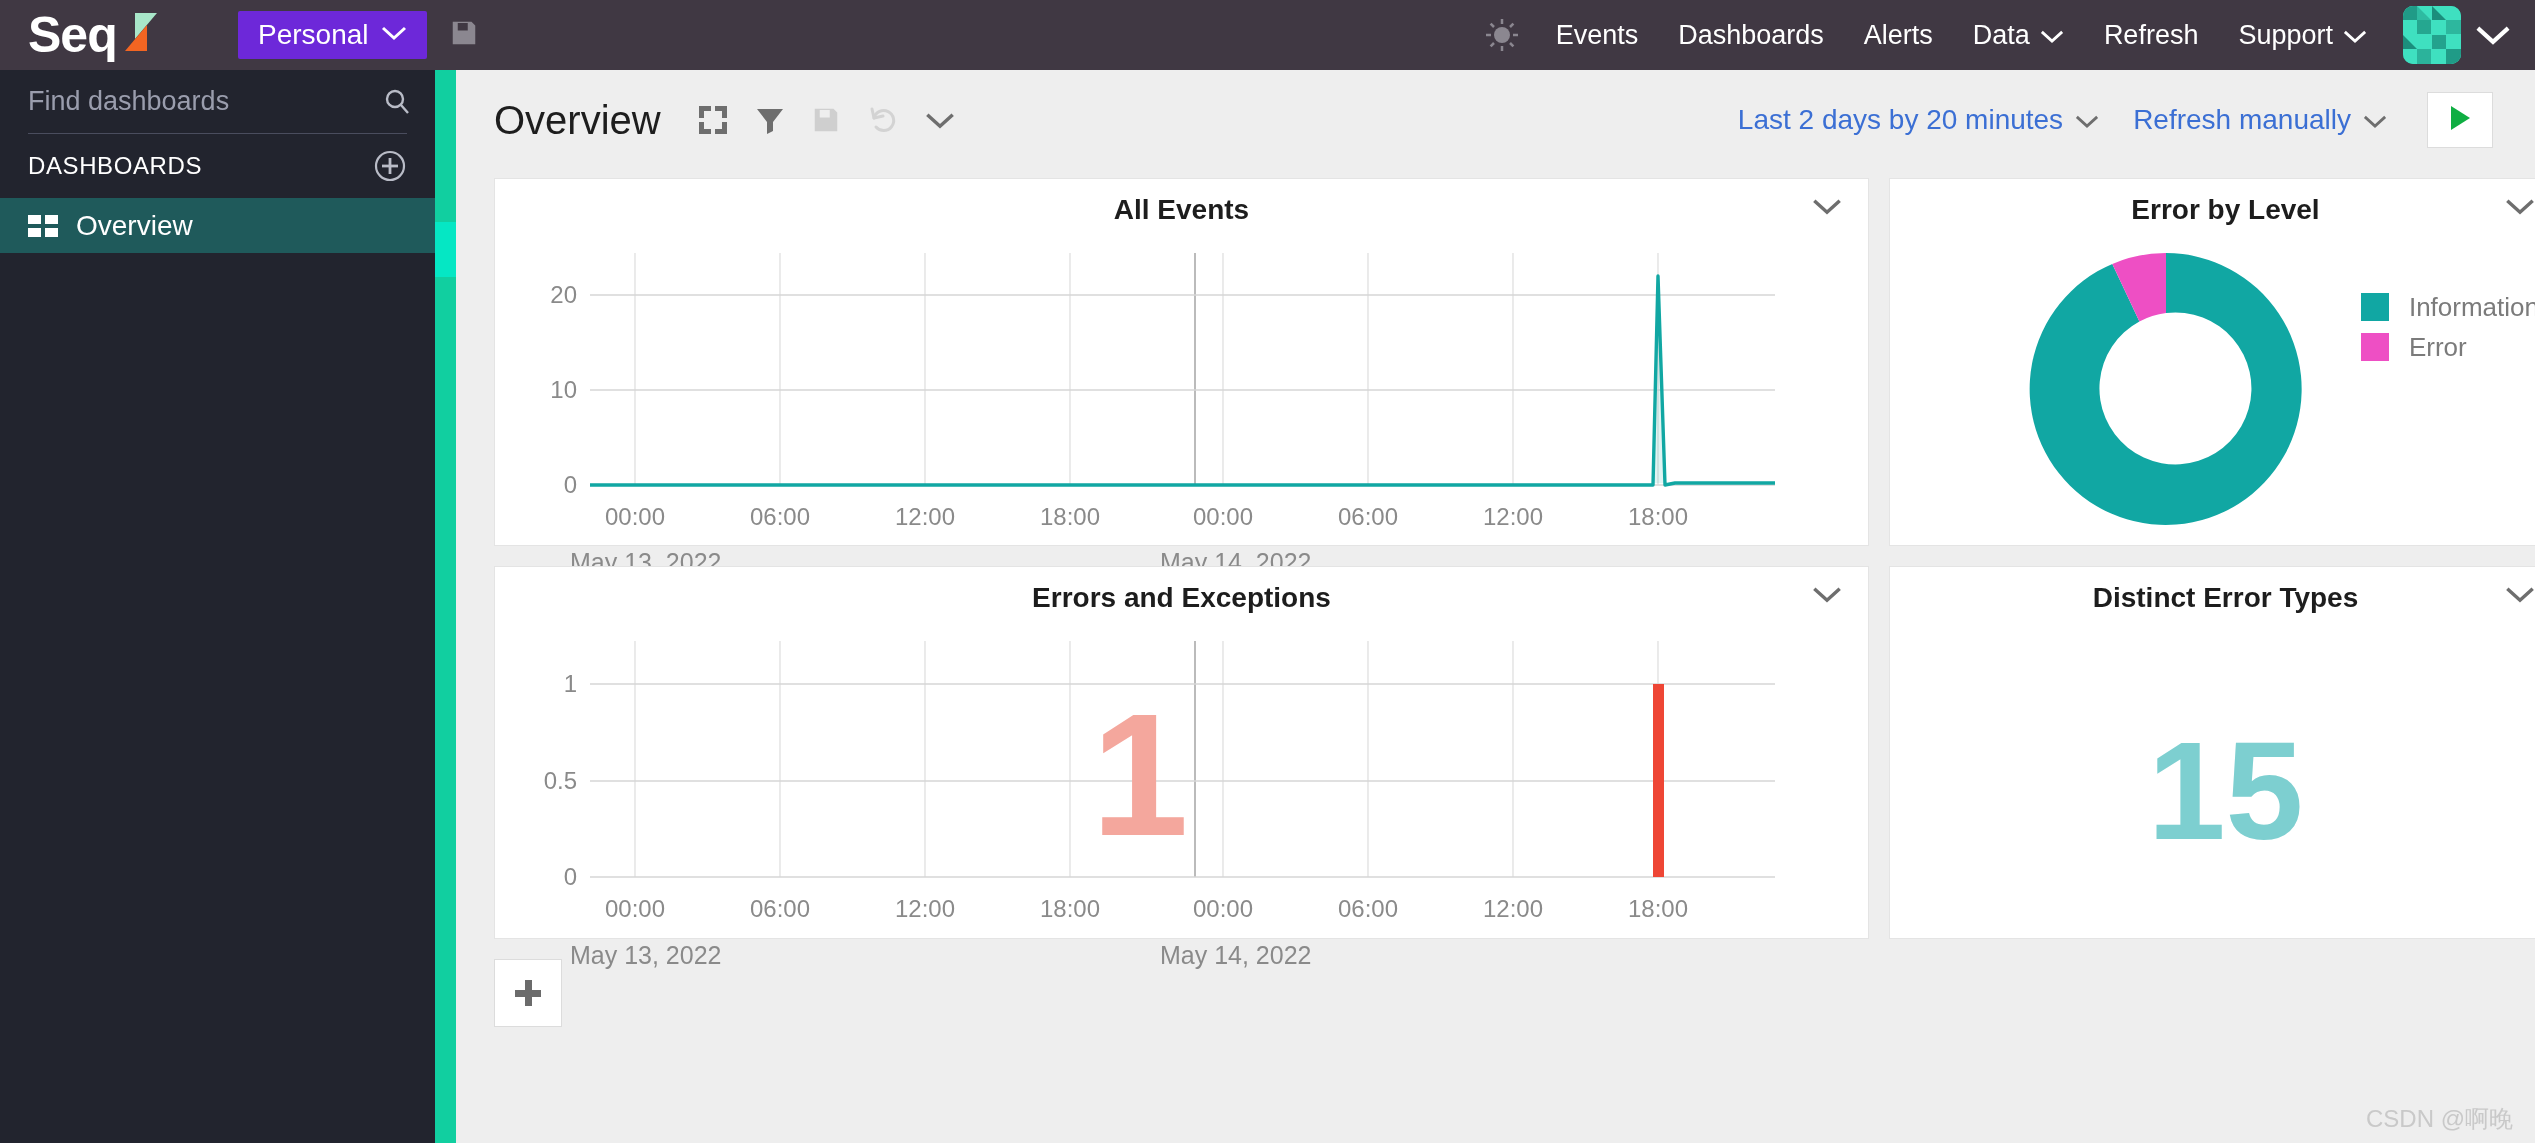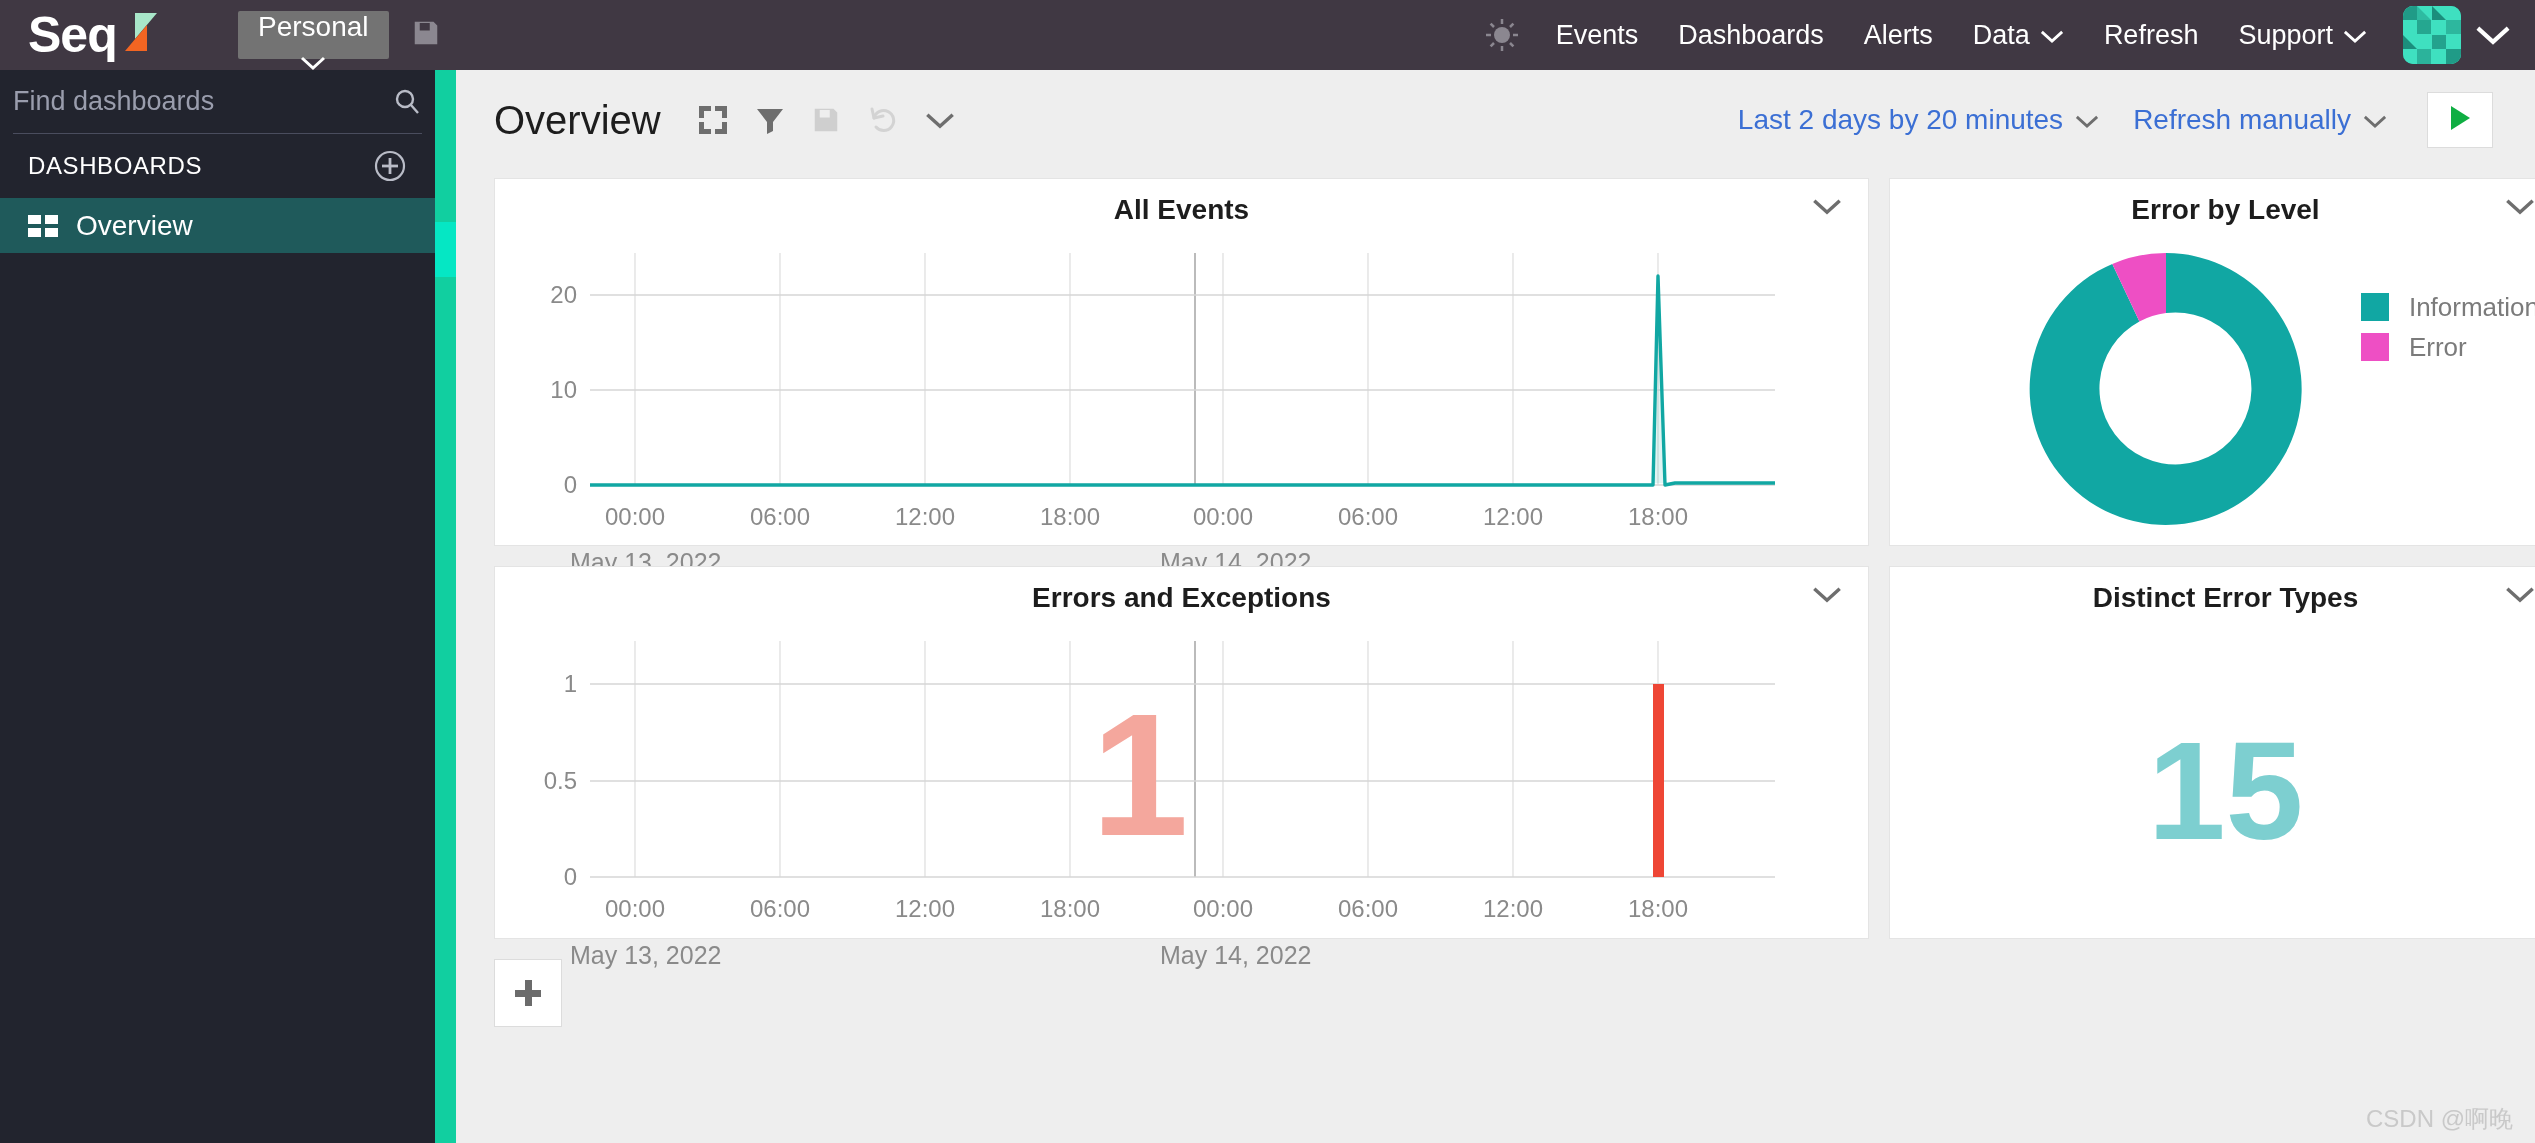--- a/index.html
+++ b/index.html
@@ -33,23 +33,23 @@
     border-bottom: 26px solid transparent;
   }
   .brand-mark .tri-b {
     position: absolute; left: 0px; top: 12px;
     width: 0; height: 0;
     border-right: 22px solid #f26522;
     border-top: 26px solid transparent;
   }
   .ws-picker {
     display: flex; align-items: center; gap: 12px;
-    background: #737373;
+    background: #6d28d9;
     height: 48px; padding: 0 20px; border-radius: 2px;
-    margin-left: 10px; cursor: pointer; flex-direction: column;
+    margin-left: 10px; cursor: pointer;
   }
   .ws-picker-label { color: #ffffff; font-size: 28px; }
   .save-icon-top { margin-left: 22px; cursor: pointer; }
   .topnav {
     margin-left: auto; display: flex; align-items: center;
     gap: 0px; padding-right: 16px;
   }
   .topnav-item {
     color: #ffffff; font-size: 27px;
     padding: 16px 20px; height: 70px;
@@ -72,21 +72,21 @@
   .side-strip {
     position: absolute; top: 70px; left: 435px; width: 21px; height: 1073px;
     background: #11cfa0;
   }
   .side-strip-bright {
     position: absolute; top: 222px; left: 435px; width: 21px; height: 55px;
     background: #05e7c4;
   }
   .search-row {
     display: flex; align-items: center;
-    height: 64px; margin: 0 13px; border-bottom: 1px solid #4a4d5e;
+    height: 64px; margin: 0 28px; border-bottom: 1px solid #4a4d5e;
   }
   .search-input {
     flex: 1; background: transparent; border: none; outline: none;
     color: #9a9dad; font-size: 27px; font-family: "Liberation Sans", sans-serif;
   }
   .search-input::placeholder { color: #9a9dad; }
   .search-icon { cursor: pointer; display: flex; }
   .section-row {
     display: flex; align-items: center; justify-content: space-between;
     height: 64px; padding: 0 28px;

